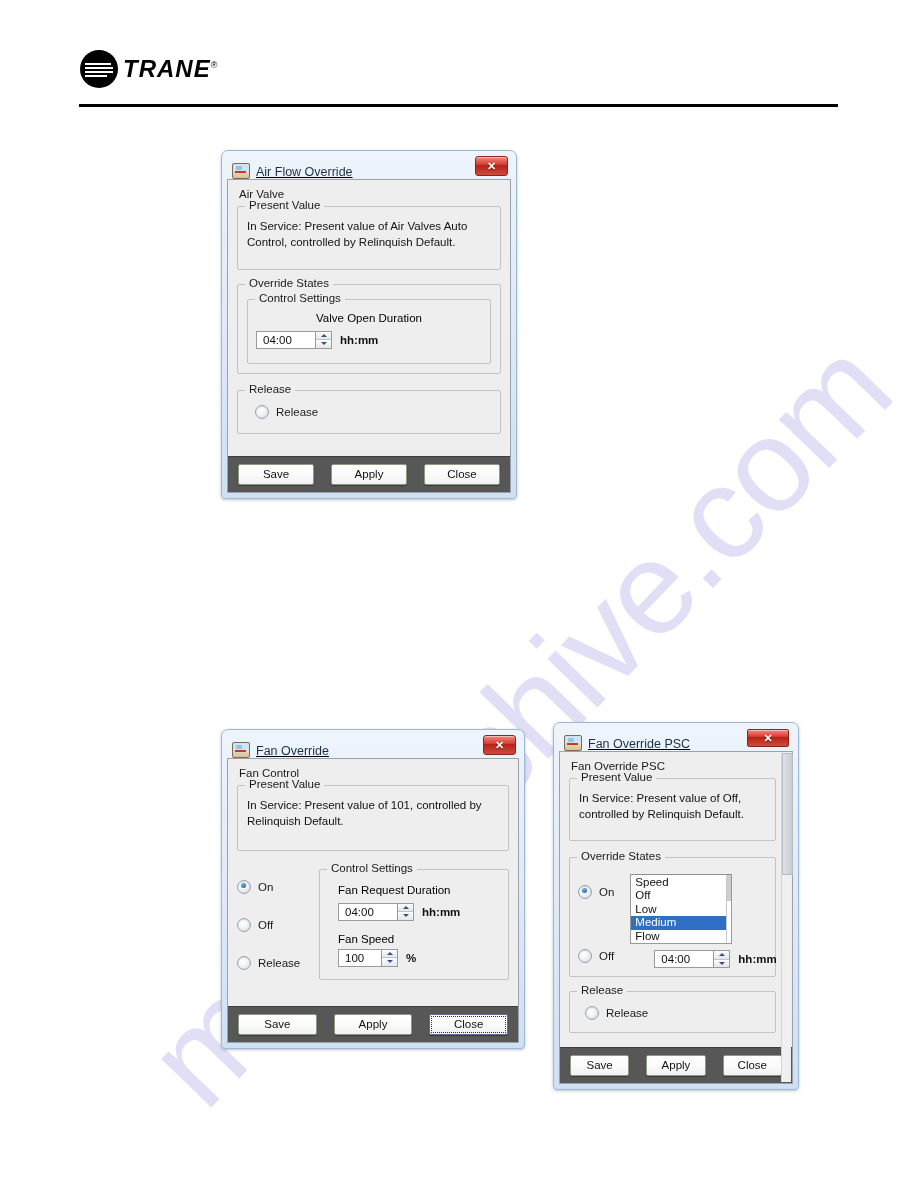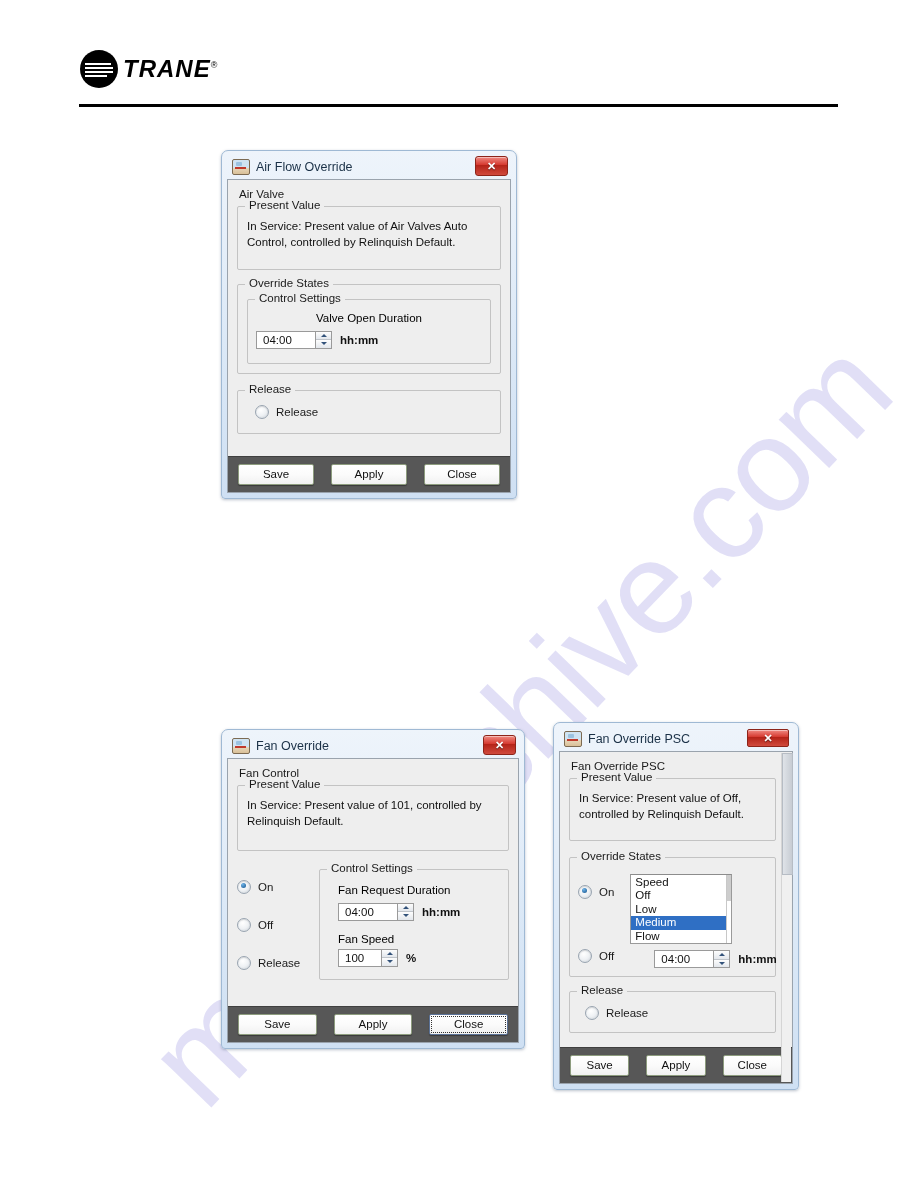--- a/index.html
+++ b/index.html
@@ -48,22 +48,23 @@
   
   .dialog{position:absolute;z-index:3;}
   .dlg-frame{
     background:linear-gradient(180deg,#eef4fb 0%,#dce9f7 55%,#cfe0f3 100%);
     border:1px solid #9fb9d4;
     border-radius:7px 7px 4px 4px;
     box-shadow:0 1px 3px rgba(60,80,110,.35);
     padding:4px 5px 5px 5px;
   }
   .titlebar{
-    height:24px;display:flex;align-items:center;position:relative;
+    height:24px;display:flex;align-items:flex-end;position:relative;
     padding:0 2px 0 5px;
+    text-decoration:underline;
   }
   .title-icon{
     width:16px;height:14px;border:1px solid #7c6a52;border-radius:2px;
     background:linear-gradient(180deg,#cfe3f2 0%,#cfe3f2 58%,#e7d6b9 59%,#d9c098 100%);
     position:relative;flex:0 0 auto;overflow:hidden;margin-right:6px;
   }
   .title-icon:after{
     content:"";position:absolute;left:2px;top:7px;width:11px;height:2px;background:#c0392b;
   }
   .title-icon:before{

